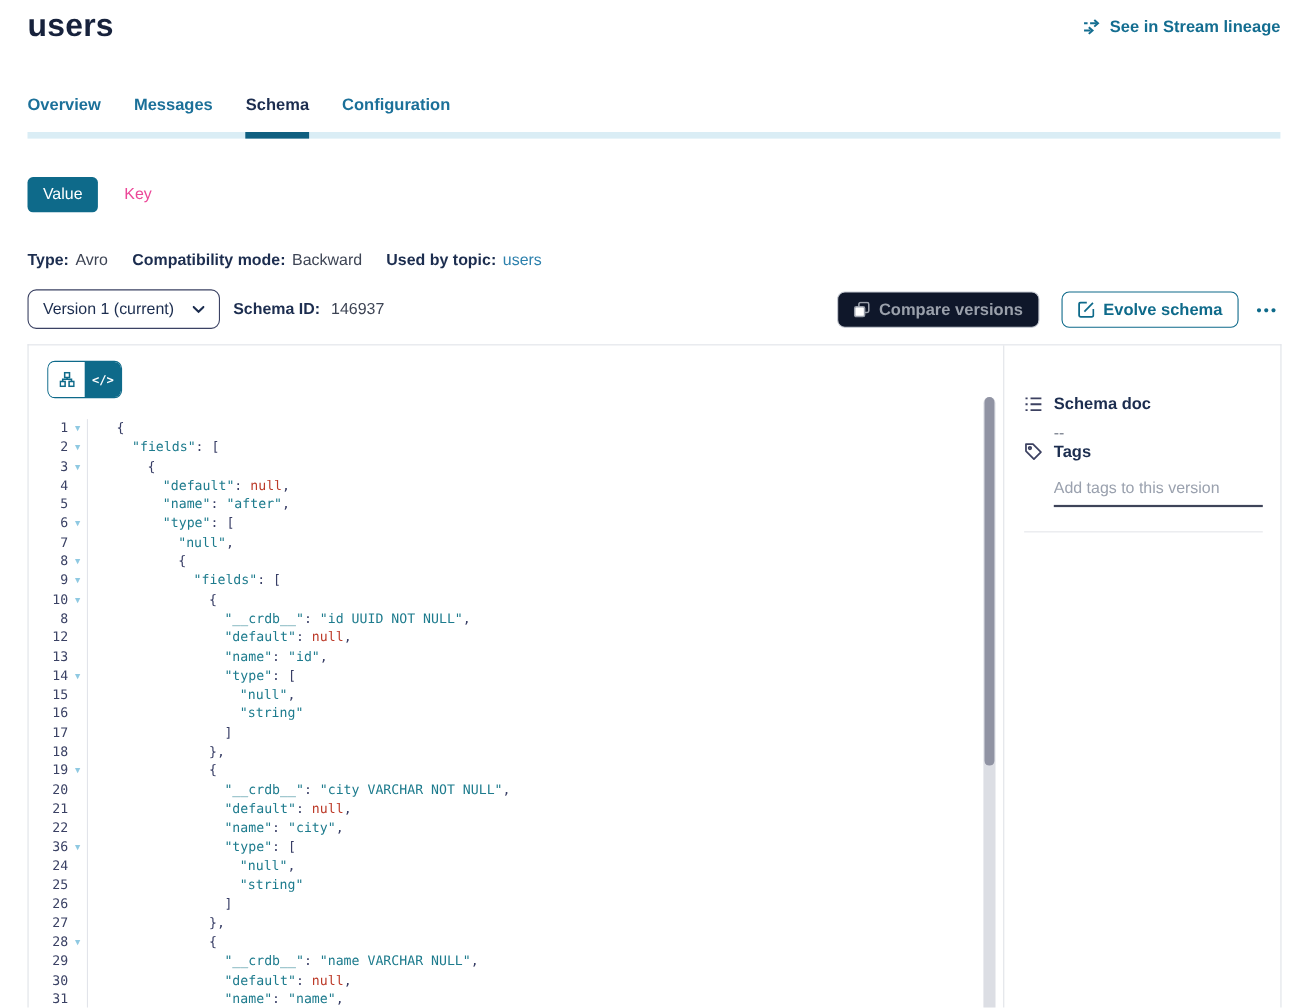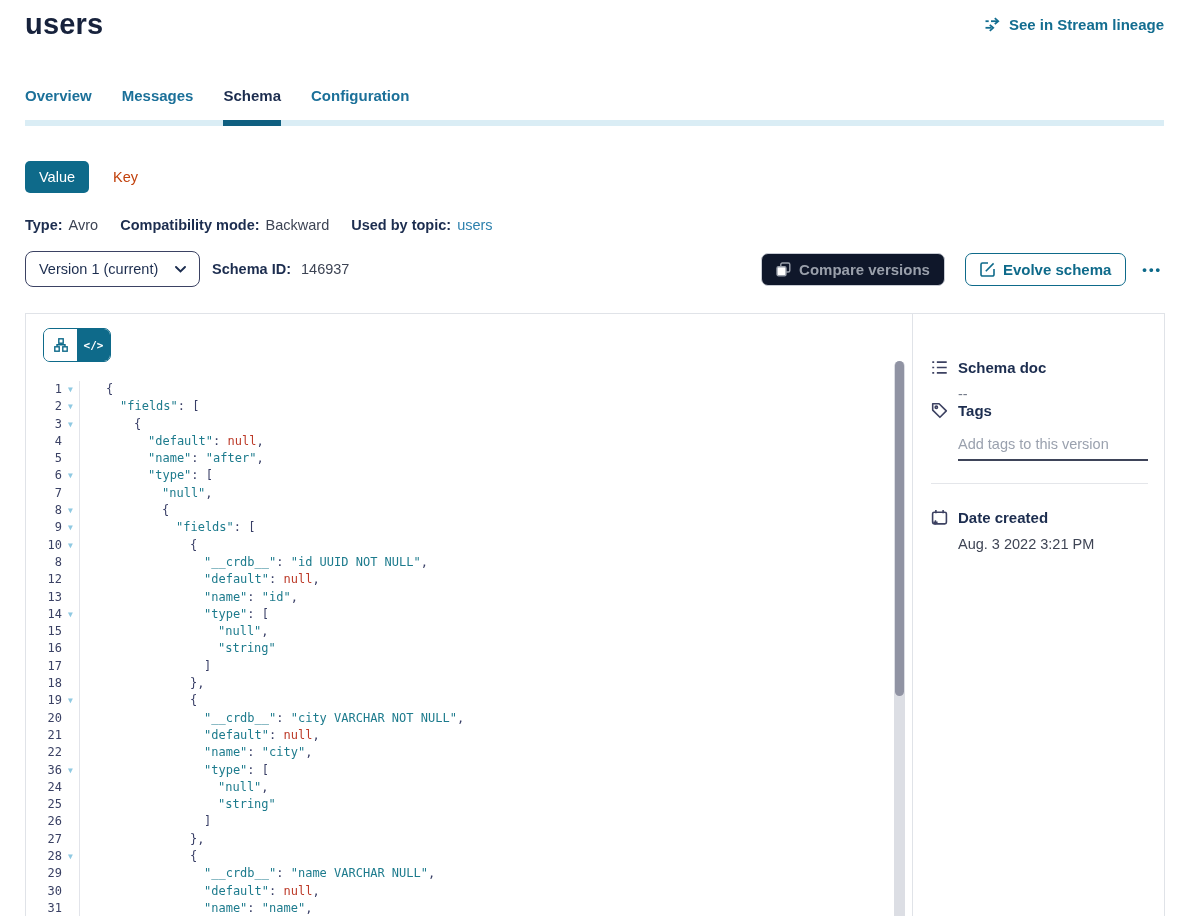--- a/index.html
+++ b/index.html
@@ -21,25 +21,25 @@
          color:#1b7099; position:relative; cursor:pointer; }
   .tab.active { color:#1c2d4f; }
   .tab.active::after { content:""; position:absolute; left:0; right:0; bottom:-6px;
          height:6px; background:#0f5f80; z-index:2; }
   .tabbar { height:6px; background:#daedf5; margin:0 25px 0 25px; }
 
   
   .vk { display:flex; align-items:center; margin:35px 25px 0 25px; }
   .btn-value { background:#0e6a8a; color:#fff; font-size:14.5px; font-weight:400;
          border:none; border-radius:5px; padding:8px 14px; cursor:pointer; }
-  .btn-key { background:none; border:none; color:#c2410c; font-size:14.5px;
+  .btn-key { background:none; border:none; color:#ec4899; font-size:14.5px;
          margin-left:24px; cursor:pointer; }
 
   
-  .meta { display:flex; align-items:center; margin:24px 25px 0 25px; font-size:14.5px; }
+  .meta { display:flex; align-items:center; margin:36px 25px 0 25px; font-size:14.5px; }
   .meta b { color:#1c2d4f; font-weight:700; }
   .meta .val { color:#3d4454; margin-left:6px; }
   .meta .grp { margin-right:22px; display:flex; }
   .meta a { color:#2d81ad; margin-left:6px; text-decoration:none; cursor:pointer; }
 
   
   .vrow { display:flex; align-items:center; margin:18px 25px 0 25px; }
   .select { width:175px; height:36px; border:1.5px solid #3b4263; border-radius:8px;
         display:flex; align-items:center; justify-content:space-between;
         padding:0 13px; font-size:14.5px; color:#1c2d4f; cursor:pointer; background:#fff; }
@@ -389,28 +389,15 @@
               <path d="M1.6 7.6V1.6h6L14.4 8.4 8.4 14.4 1.6 7.6z" stroke-linejoin="round"></path>
               <circle cx="5" cy="5" r="1.1"></circle>
             </svg>
           </span>
           <span class="t">Tags</span>
         </div>
         <input class="tags-input" type="text" placeholder="Add tags to this version" style="">
         <div class="side-divider"></div>
       </div>
 
-      <div class="sec">
-        <div class="side-head">
-          <span class="icn">
-            <svg width="17" height="17" viewBox="0 0 16 16" fill="none" stroke="#3c4161" stroke-width="1.5">
-              <rect x="1.5" y="3" width="13" height="11" rx="1.5"></rect>
-              <path d="M4.6 1v3M11.4 1v3"></path>
-              <path d="M4.2 10.5v4M2.2 12.5h4" stroke-width="1.4"></path>
-            </svg>
-          </span>
-          <span class="t">Date created</span>
-        </div>
-        <div class="val val-dark">Aug. 3 2022 3:21 PM</div>
-      </div>
     </div>
   </div>
 </div>
 
 </body></html>

